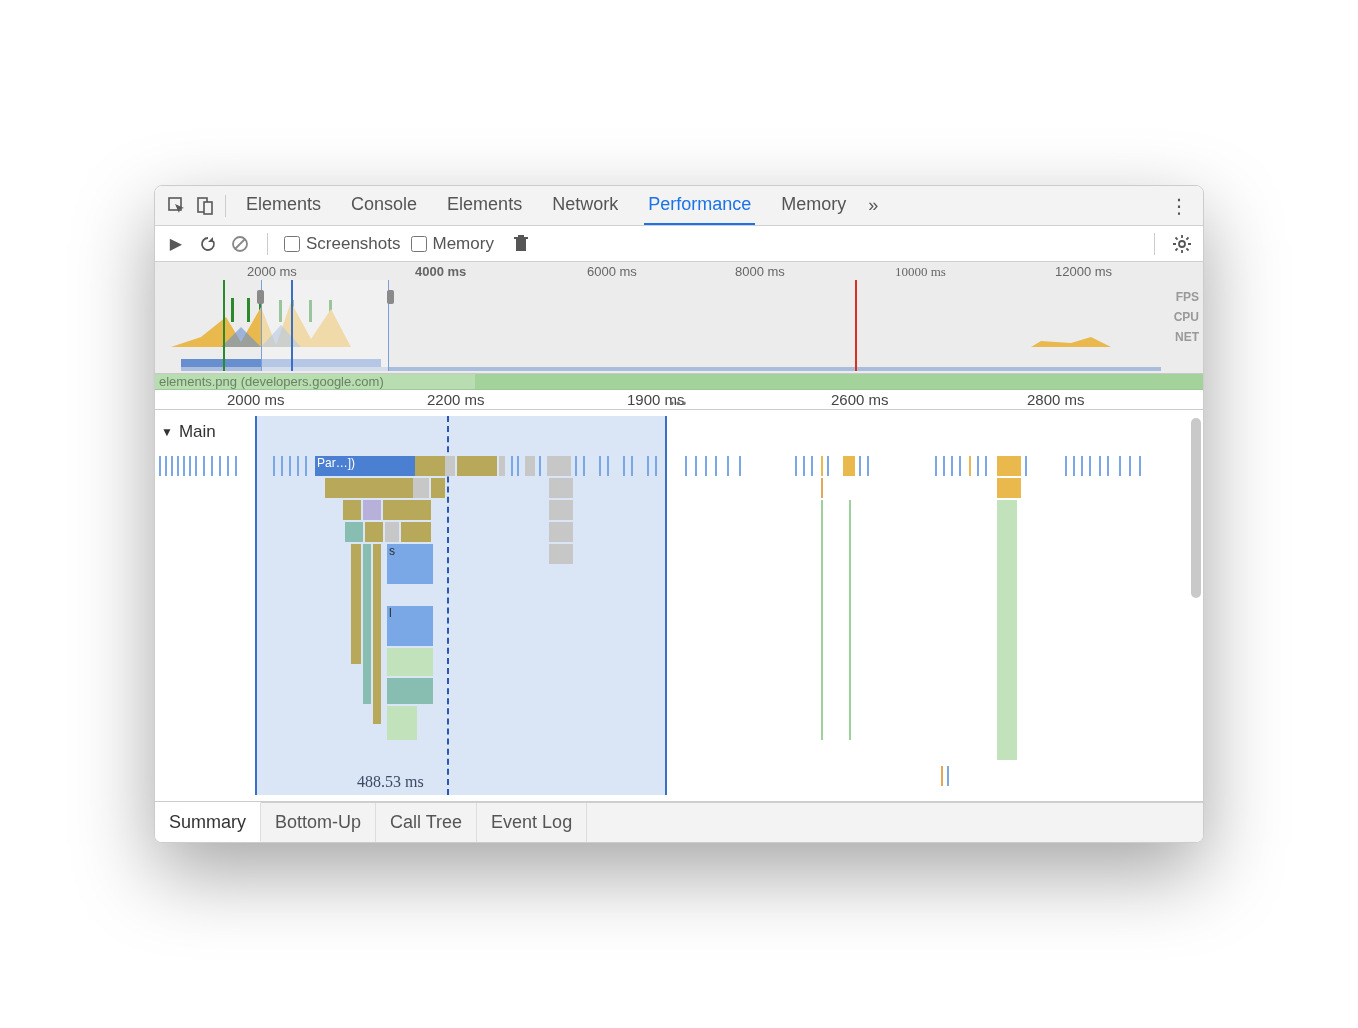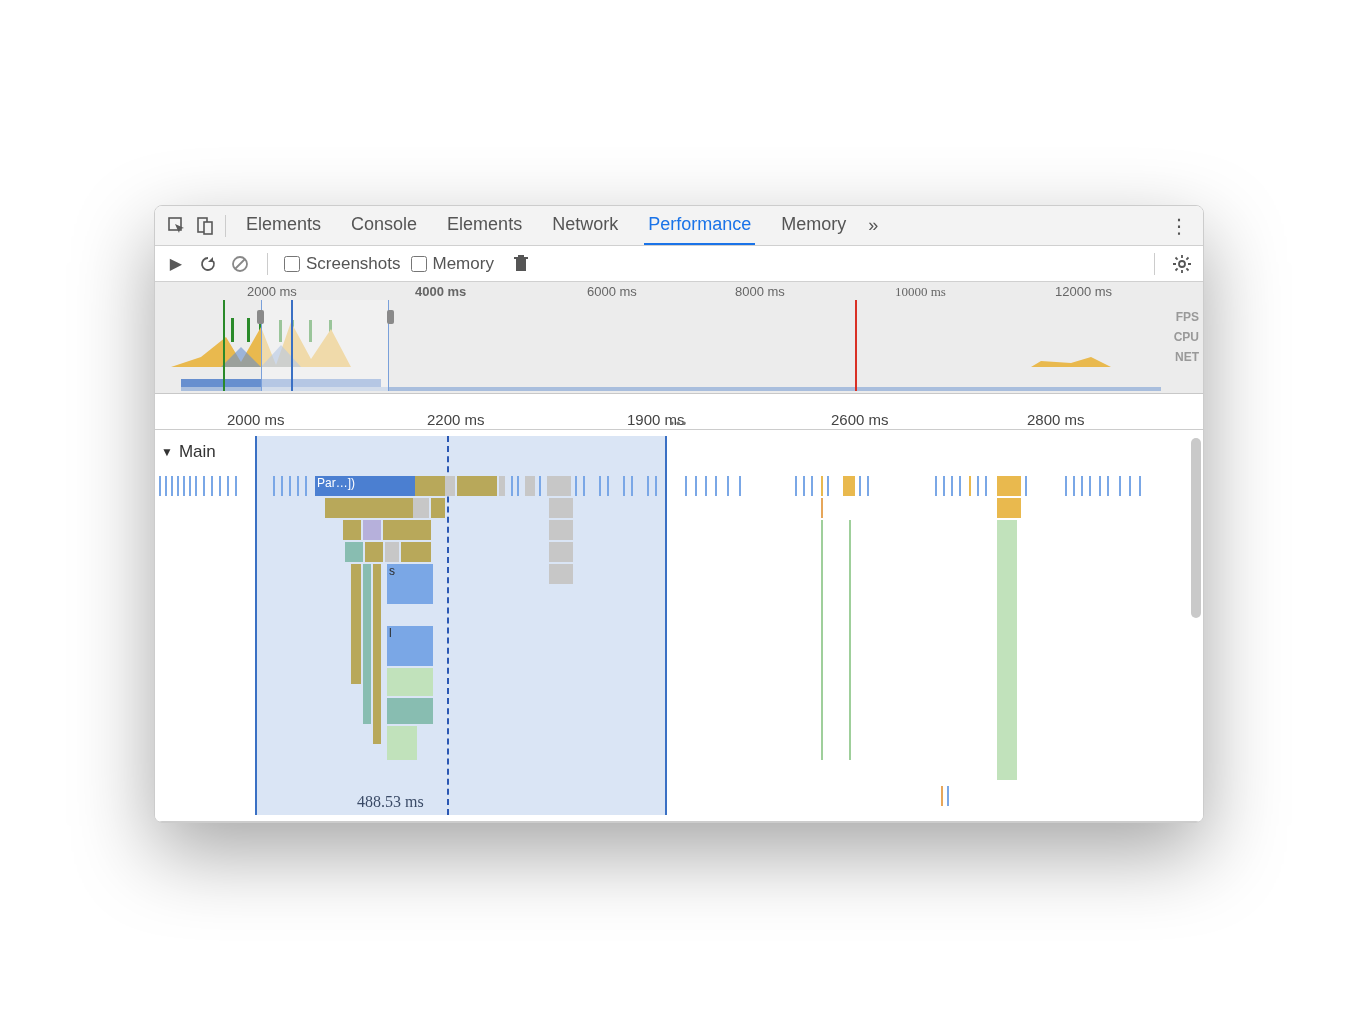--- a/index.html
+++ b/index.html
@@ -292,20 +292,24 @@
       <div class="ov-handle" style="left:86px;"></div>
       <div class="ov-handle" style="left:216px;"></div>
 
       <div class="ov-vline" style="left:52px; background:#2a8a2a;"></div>
       <div class="ov-vline" style="left:120px; background:#3a70c4;"></div>
       <div class="ov-vline" style="left:684px; background:#d93025;"></div>
     </div>
   </div>
 
   <div class="midruler">
+    <div class="frames-bg">
+      <span class="lbl">elements.png (developers.google.com)</span>
+      <div style="position:absolute; left:320px; right:0; top:0; bottom:0; background:#a3d39b;"></div>
+    </div>
     <div class="mr-tick" style="left:72px;">2000 ms</div>
     <div class="mr-tick" style="left:272px;">2200 ms</div>
     <div class="mr-tick" style="left:472px;">1900 ms</div>
     <div class="mr-tick" style="left:676px;">2600 ms</div>
     <div class="mr-tick" style="left:872px;">2800 ms</div>
     <div class="mr-dots">•••</div>
   </div>
 
   <div class="flame">
     <div class="main-hdr">
@@ -426,15 +430,21 @@
       <div class="tick c-blue" style="left:944px; top:46px;"></div>
       <div class="tick c-blue" style="left:952px; top:46px;"></div>
       <div class="tick c-blue" style="left:964px; top:46px;"></div>
       <div class="tick c-blue" style="left:974px; top:46px;"></div>
       <div class="tick c-blue" style="left:984px; top:46px;"></div>
 
     </div>
     <div class="scrollbar"></div>
   </div>
 
+  <div class="details">
+    <div class="dtab active">Summary</div>
+    <div class="dtab">Bottom-Up</div>
+    <div class="dtab">Call Tree</div>
+    <div class="dtab">Event Log</div>
+  </div>
 
 </div>
 </div>
 
 </body></html>

